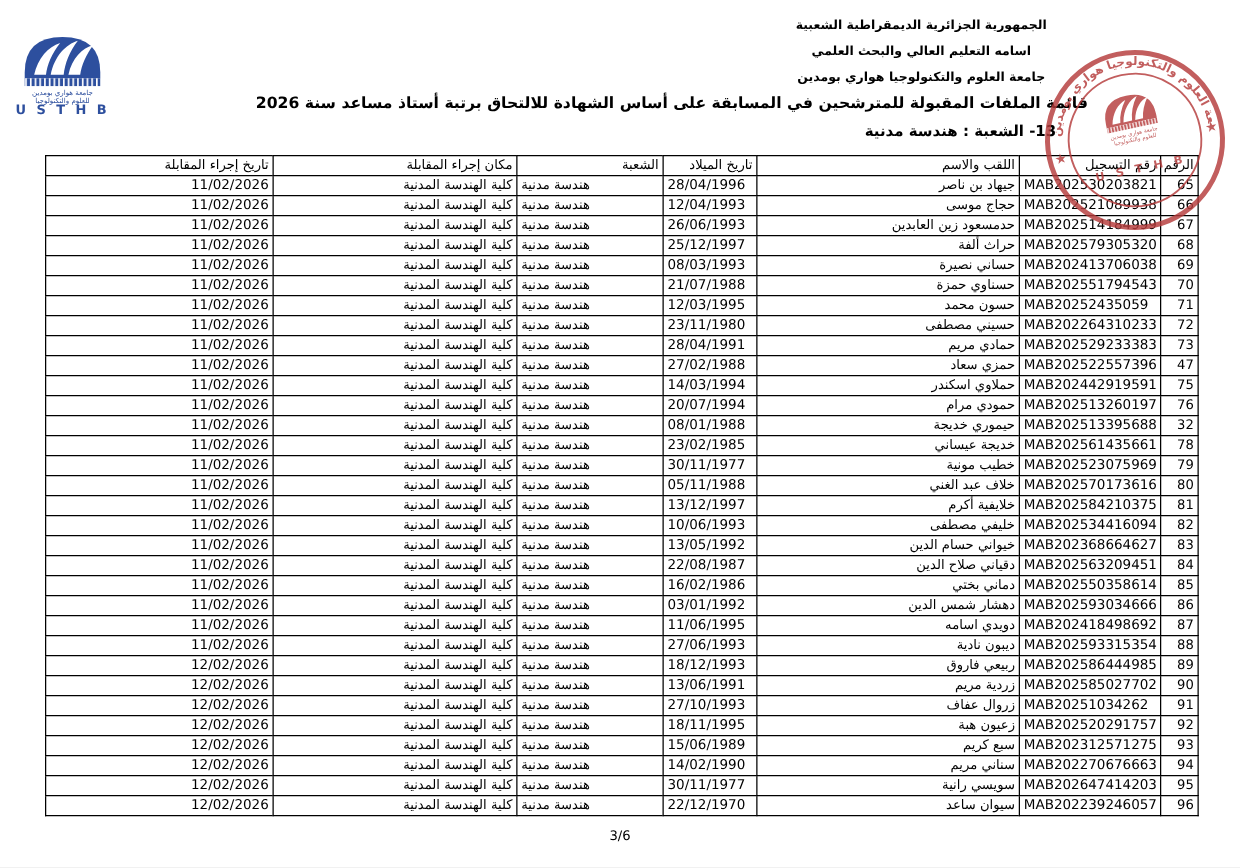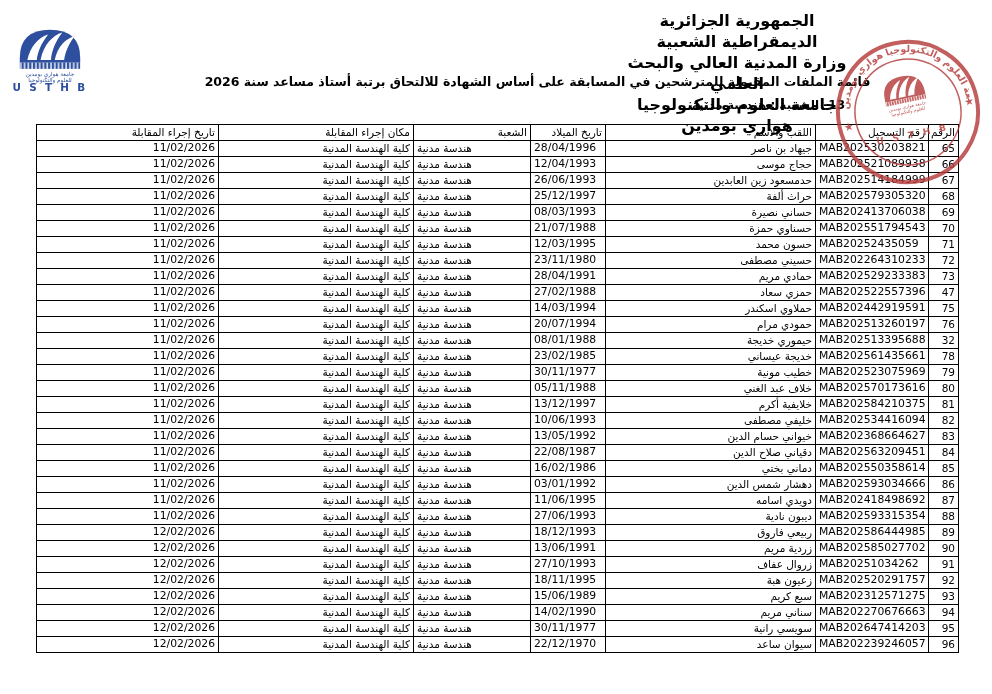--- a/index.html
+++ b/index.html
@@ -8,21 +8,21 @@
     width:992px;height:694px;
     background:#ffffff;
     overflow:hidden;
     font-family:"DejaVu Sans", sans-serif;
     color:#000;
   }
   
   .letterhead{
     position:absolute;top:10px;left:612px;width:250px;
     text-align:center;direction:rtl;
-    font-size:16px;font-weight:bold;line-height:21px;
+    font-size:10px;font-weight:bold;line-height:21px;
   }
   
   .logo{position:absolute;left:12px;top:24px;}
   
   .doc-title{
     position:absolute;top:74px;left:80px;width:915px;
     direction:rtl;text-align:center;
     font-size:12.5px;font-weight:bold;
   }
   .section-line{
@@ -76,21 +76,21 @@
       </defs>
       <rect x="6" y="41" width="64" height="6.5" fill="url(#hatchBlue)"></rect>
       <text x="38" y="55" text-anchor="middle" font-size="6" fill="#2d4f9e">جامعة هواري بومدين</text>
       <text x="38" y="61.5" text-anchor="middle" font-size="6" fill="#2d4f9e">للعلوم والتكنولوجيا</text>
       <text x="38" y="71" text-anchor="middle" font-size="11" font-weight="bold" letter-spacing="2.5" fill="#2d4f9e">U S T H B</text>
     </svg>
   </div>
 
   <div class="letterhead">
     <div>الجمهورية الجزائرية الديمقراطية الشعبية</div>
-    <div>وزارة المدنية العالي والبحث العلمي</div>
+    <div>اسامه التعليم العالي والبحث العلمي</div>
     <div>جامعة العلوم والتكنولوجيا هواري بومدين</div>
   </div>
 
   <div class="doc-title">قائمة الملفات المقبولة للمترشحين  في المسابقة على أساس الشهادة للالتحاق برتبة أستاذ مساعد سنة 2026</div>
 
   <div class="section-line">13- الشعبة : هندسة مدنية</div>
 
   <table class="list">
     <colgroup>
       <col style="width:30px">
@@ -429,14 +429,15 @@
           <path d="M43,38 C46,24 55,15 64,13 C58,21 54,30 53,38 Z" fill="#ffffff"></path>
           <rect x="6" y="41" width="64" height="6.5" fill="url(#hatchRed)"></rect>
           <text x="38" y="56" text-anchor="middle" font-size="7" fill="#b53b3b">جامعة هواري بومدين</text>
           <text x="38" y="64" text-anchor="middle" font-size="7" fill="#b53b3b">للعلوم والتكنولوجيا</text>
         </g>
         <text x="84" y="102" text-anchor="middle" font-size="9" font-weight="bold" letter-spacing="3" fill="#b53b3b">U S T H B</text>
       </g>
     </svg>
   </div>
 
+  <div class="footer">3/6</div>
 
 </div>
 
 </body></html>

